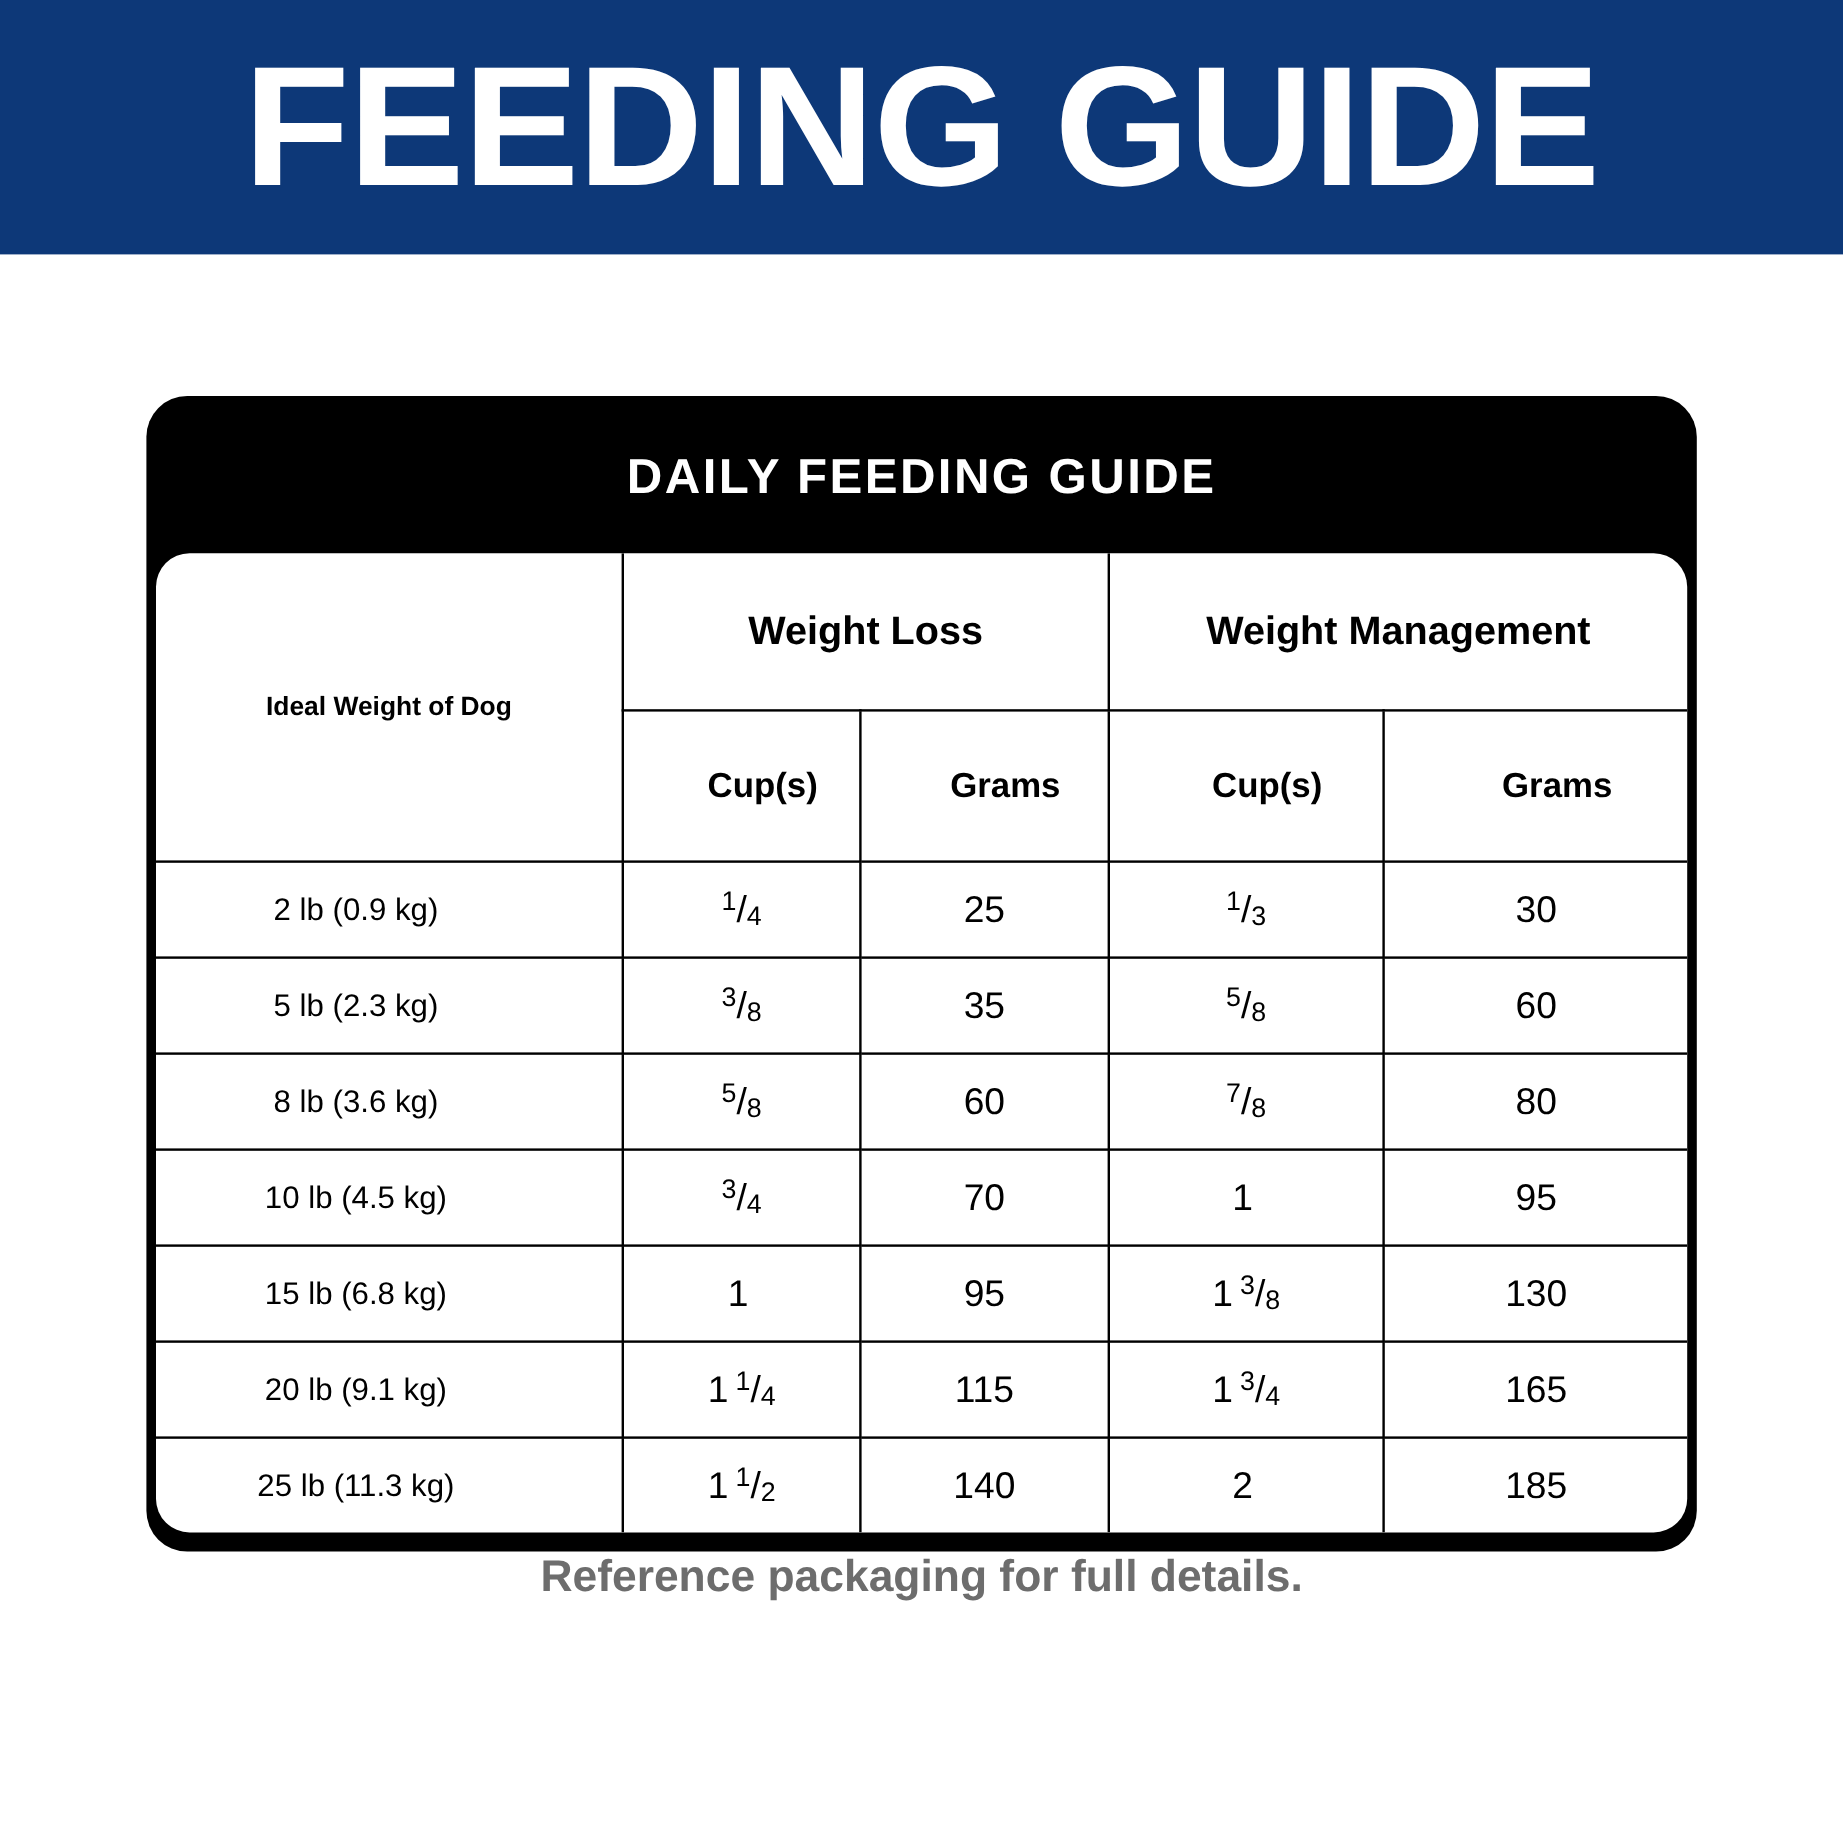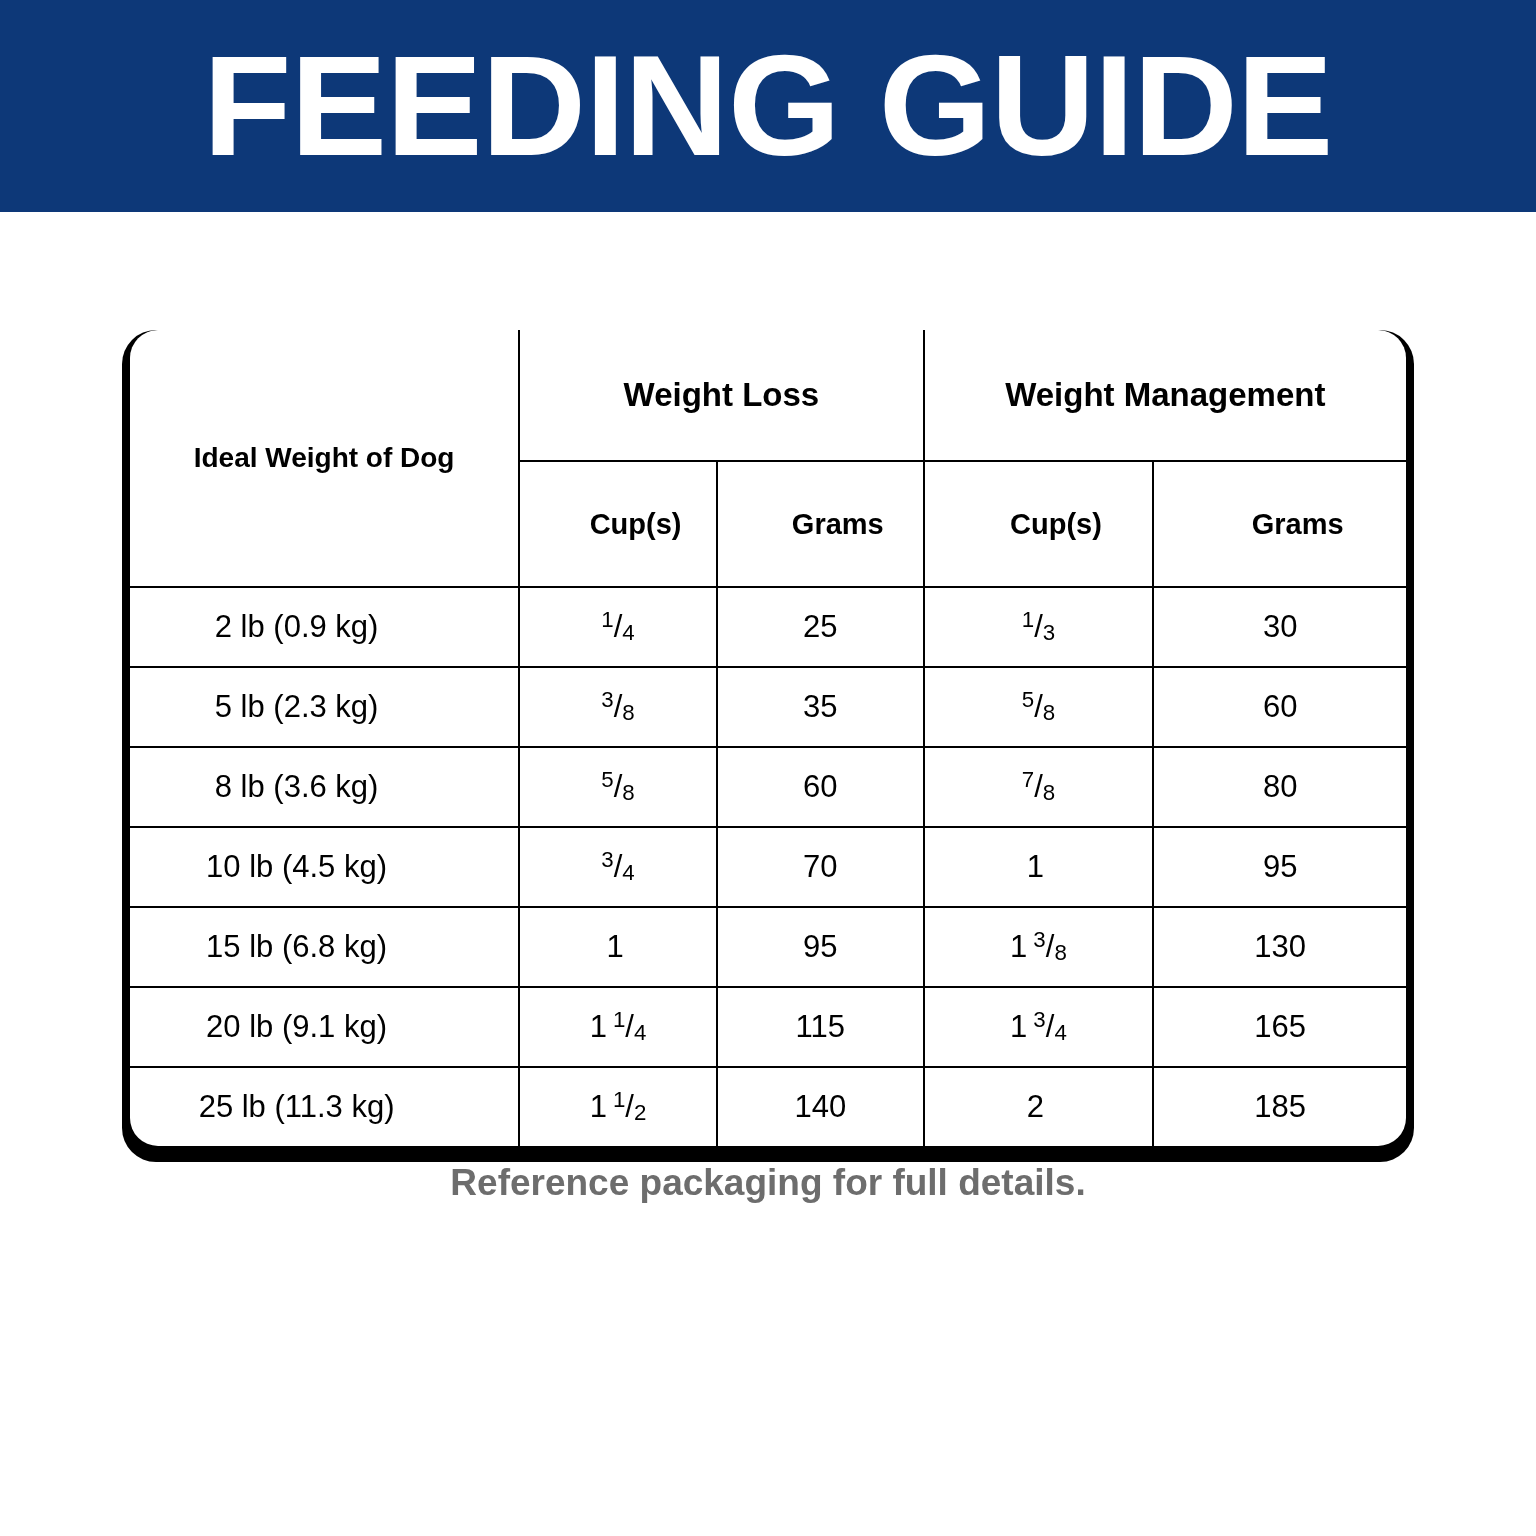--- a/index.html
+++ b/index.html
@@ -91,28 +91,28 @@
     font-stretch: condensed;
   }
   th.sub-head {
     font-size: 29px;
     font-weight: 700;
     height: 122px;
     font-stretch: condensed;
     padding-left: 36px;
   }
   th.ideal-head {
-    font-size: 28px;
+    font-size: 22px;
     font-weight: 700;
     height: 250px;
     text-align: right;
     font-stretch: condensed;
   }
   td.weight-cell {
-    font-size: 31px;
+    font-size: 26px;
     height: 76px;
     text-align: right;
     padding-right: 56px;
   }
   td.val-cell {
     font-size: 31px;
     height: 76px;
   }
   .frac {
     display: inline-block;
@@ -146,20 +146,21 @@
 </style>
 </head>
 <body>
 
 <div class="banner">
   <div class="banner-title">FEEDING GUIDE</div>
 </div>
 
 <div class="card-wrap">
   <div class="card">
+    <div class="card-title">DAILY FEEDING GUIDE</div>
     <div class="table-shell">
       <table class="feeding">
         <colgroup>
           <col style="width:30.5%">
           <col style="width:15.5%">
           <col style="width:16.2%">
           <col style="width:18.0%">
           <col style="width:19.8%">
         </colgroup>
         <thead>

